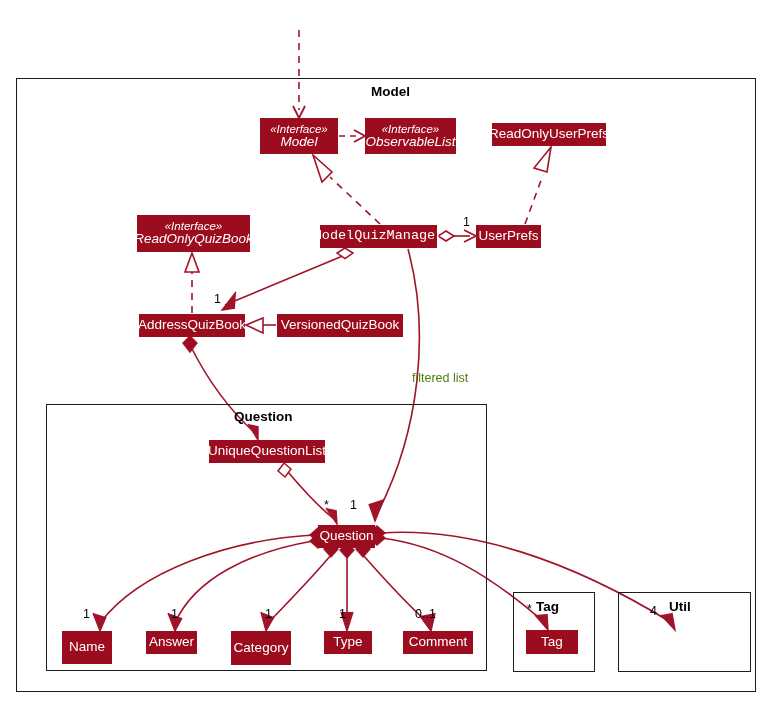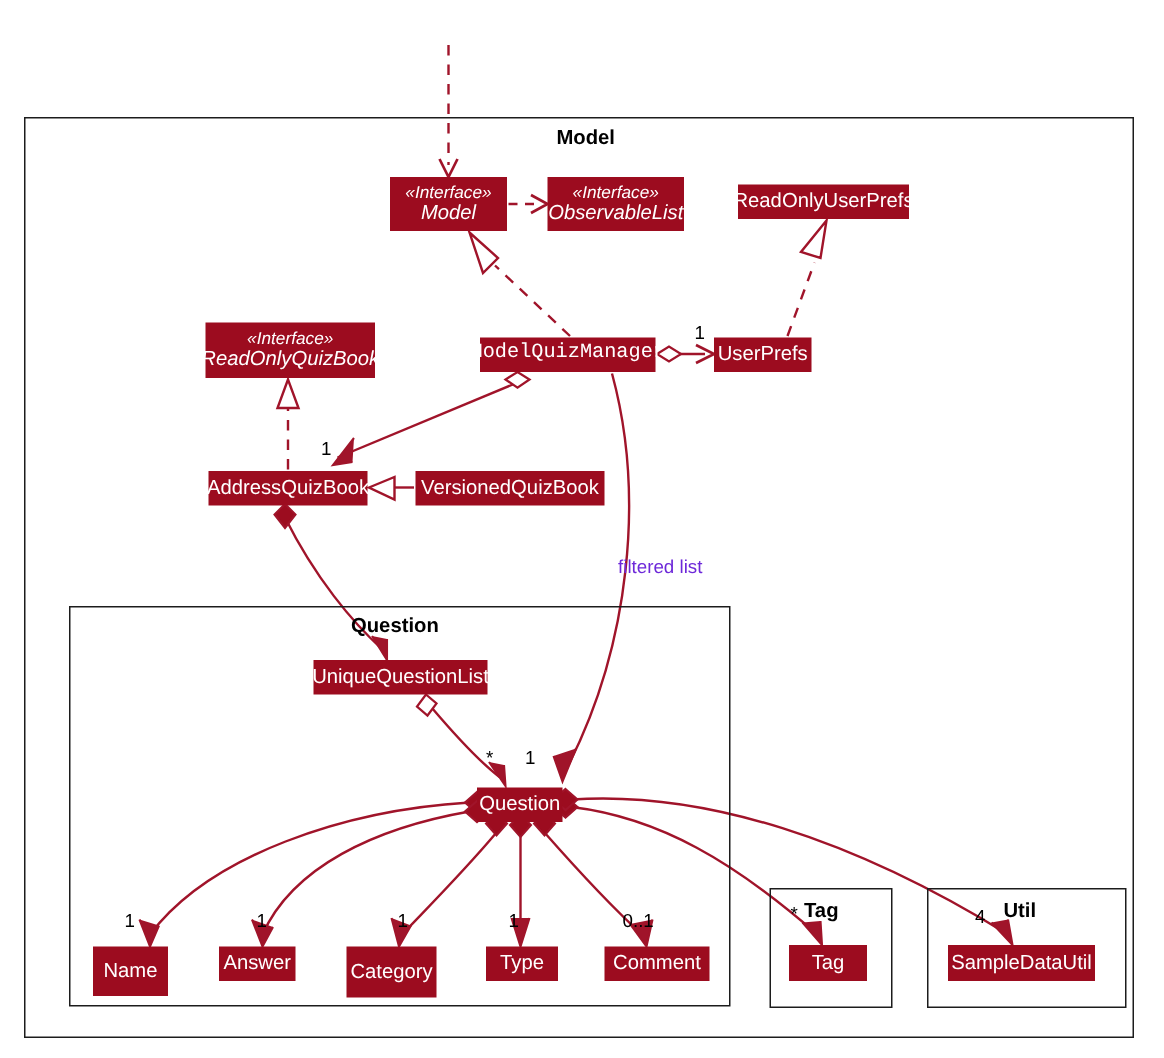--- a/index.html
+++ b/index.html
@@ -63,21 +63,21 @@
   }
   .mult {
     position: absolute;
     font-size: 12.5px;
     color: #000000;
     white-space: nowrap;
   }
   .edge-label {
     position: absolute;
     font-size: 12.5px;
-    color: #6d28d9;
+    color: #4d7c0f;
     white-space: nowrap;
   }
 </style>
 </head>
 <body>
 
 <div id="diagram">
 
   <svg class="layer" viewBox="0 0 776 705">
     <defs>
@@ -281,23 +281,20 @@
   </div>
 
   <div class="cls" style="left:403px; top:631px; width:70px; height:23px;">
     <span class="cname">Comment</span>
   </div>
 
   <div class="cls" style="left:526px; top:630px; width:52px; height:24px;">
     <span class="cname">Tag</span>
   </div>
 
-  <div class="cls" style="left:632px; top:630px; width:98px; height:24px;">
-    <span class="cname">SampleDataUtil</span>
-  </div>
 
   <div class="mult" style="left:463px; top:215px;">1</div>
   <div class="mult" style="left:214px; top:292px;">1</div>
   <div class="mult" style="left:324px; top:498px;">*</div>
   <div class="mult" style="left:350px; top:498px;">1</div>
   <div class="mult" style="left:83px; top:607px;">1</div>
   <div class="mult" style="left:171px; top:607px;">1</div>
   <div class="mult" style="left:265px; top:607px;">1</div>
   <div class="mult" style="left:339px; top:607px;">1</div>
   <div class="mult" style="left:398px; top:607px;margin-left:17px;">0..1</div>

